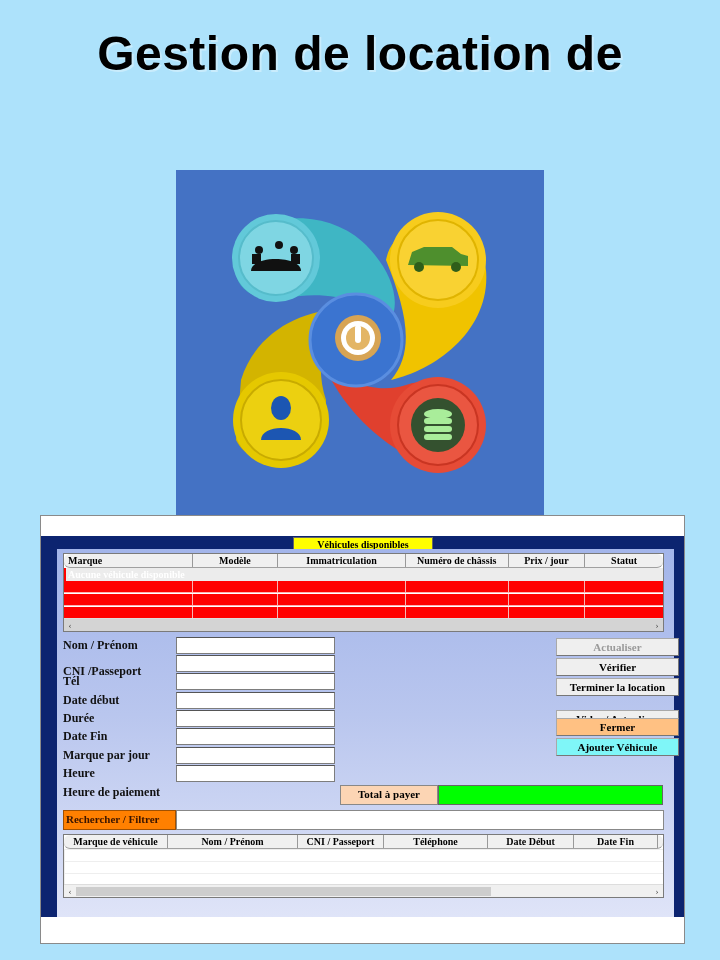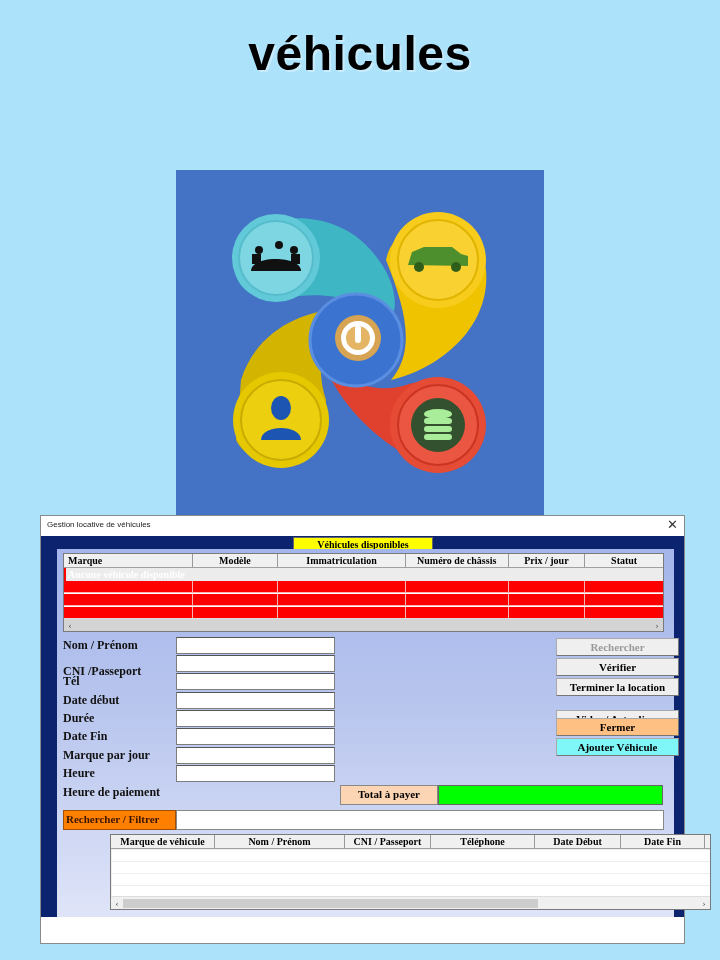--- a/index.html
+++ b/index.html
@@ -24,21 +24,21 @@
 
   .frame { position: absolute; left: 0; top: 20px; width: 643px; height: 381px; background: #0c2470; }
   .panel { position: absolute; left: 16px; top: 13px; width: 617px; height: 368px;
            background: linear-gradient(180deg, #a3b5ea 0%, #b9c6ee 45%, #dfe4f8 100%); }
 
   .caption { position: absolute; left: 252px; top: 1px; width: 140px; height: 13px; background: #ffff00;
              font-weight: bold; font-size: 10px; text-align: center; line-height: 13px; color: #000; border: 1px solid #666; }
 
   
   .grid { position: absolute; background: #fff; border: 1px solid #7a7a7a; overflow: hidden; }
-  .grid .hdr { position: absolute; left: 0; top: 0; height: 14px; width: 100%; background: #f0f0f0; border-bottom: 1px solid #a0a0a0; display: flex; }
+  .grid .hdr { position: absolute; left: 0; top: 0; height: 14px; width: 100%; background: #f0f0f0; border-bottom: 1px solid #a0a0a0; display: flex; border-radius: 6px; }
   .grid .hdr div { font-weight: bold; font-size: 10px; line-height: 13px; border-right: 1px solid #999; color: #000; text-align: center; white-space: nowrap; overflow: hidden; }
   .grid .hdr div.left { text-align: left; padding-left: 4px; }
   .grid .hscroll { position: absolute; left: 0; bottom: 0; width: 100%; height: 13px; background: #f0f0f0; border-top: 1px solid #ddd; }
   .grid .hscroll .arr { position: absolute; top: 0; font-size: 9px; line-height: 13px; color: #444; width: 10px; text-align: center; cursor: pointer; }
   .grid .hscroll .thumb { position: absolute; top: 2px; height: 9px; background: #cdcdcd; }
 
   .row { position: absolute; left: 0; width: 100%; display: flex; }
   .row div { border-right: 1px solid #f5b5b5; height: 100%; }
 
   
@@ -50,21 +50,21 @@
 
   .statusbar { position: absolute; left: 0; top: 401px; width: 643px; height: 27px;
                background: linear-gradient(180deg, #d2d2d2 0%, #cfcfcf 60%, #9a9a9a 61%, #9a9a9a 100%); border-top: 1px solid #777; }
   .total-pill { position: absolute; left: 236px; top: -2px; width: 178px; height: 28px; background: #ffc000; border-radius: 0 0 10px 10px;
                 font-weight: bold; font-size: 12px; line-height: 28px; text-align: center; color: #111; }
 </style>
 </head>
 <body>
 
 <div class="hero-title">
-  <div>véhicules</div>
+  <div>Gestion de location de</div>
 </div>
 
 <div class="logo-box">
   <svg viewBox="0 0 368 345" xmlns="http://www.w3.org/2000/svg">
 
     <g>
       <path d="M60,90 C70,40 150,35 190,75 C215,100 225,130 215,150 C190,130 150,120 110,128 C80,132 55,120 60,90 Z" fill="#3fb6c4"></path>
       <circle cx="100" cy="88" r="44" fill="#62c9d9"></circle>
       <circle cx="100" cy="88" r="37" fill="#7fd6e3" stroke="#56bccb" stroke-width="2"></circle>
       <g fill="#111">
@@ -115,24 +115,20 @@
       <circle cx="180" cy="170" r="46" fill="#3b74d0" stroke="#5a8ee0" stroke-width="3"></circle>
       <circle cx="182" cy="168" r="23" fill="#d7a454"></circle>
       <circle cx="182" cy="168" r="17" fill="#fff"></circle>
       <circle cx="182" cy="168" r="12" fill="#e3b565"></circle>
       <rect x="179" y="155" width="6" height="18" rx="3" fill="#fff"></rect>
     </g>
   </svg>
 </div>
 
 <div class="win">
-  <div class="titlebar">
-    <span class="ttl">Gestion locative de véhicules</span>
-    <span class="close">✕</span>
-  </div>
 
   <div class="frame">
     <div class="caption">Véhicules disponibles</div>
     <div class="panel">
 
       <div class="grid" style="left:6px; top:4px; width:601px; height:79px;">
         <div class="hdr">
           <div class="left" style="width:129px">Marque</div>
           <div style="width:86px">Modèle</div>
           <div style="width:128px">Immatriculation</div>
@@ -166,34 +162,34 @@
             <div style="width:103px"></div>
             <div style="width:77px"></div>
             <div style="width:78px;border:none"></div>
         </div>
         <div class="hscroll" style="background:#d4d4d4;">
           <span class="arr" style="left:1px">‹</span>
           <span class="arr" style="right:1px">›</span>
         </div>
       </div>
 
-      <div class="btn" style="top:89px; color:#9a9a9a;">Rechercher</div>
+      <div class="btn" style="top:89px; color:#9a9a9a;">Actualiser</div>
       <div class="btn" style="top:109px;">Vérifier</div>
       <div class="btn" style="top:129px;">Terminer la location</div>
       <div class="btn" style="top:149px;margin-top:12px;">Vider / Actualiser</div>
       <div class="btn" style="top:169px; background:#ffc183;">Fermer</div>
       <div class="btn" style="top:189px; background:#7ff6f8;">Ajouter Véhicule</div>
 
       <div style="position:absolute; left:283px; top:236px; width:98px; height:20px; background:#fcd5b4; border:1px solid #888; font-weight:bold; font-size:11px; line-height:16px; text-align:center;">Total à payer</div>
       <div style="position:absolute; left:381px; top:236px; width:225px; height:20px; background:#00ff00; border:1px solid #666;"></div>
 
       <div style="position:absolute; left:6px; top:261px; width:113px; height:20px; background:#ff8000; border:1px solid #a05000; font-weight:bold; font-size:11px; line-height:17px; padding-left:2px; color:#3a1500;">Rechercher / Filtrer</div>
       <div style="position:absolute; left:119px; top:261px; width:488px; height:20px; background:#fff; border:1px solid #888;"></div>
 
-      <div class="grid" style="left:6px; top:285px; width:601px; height:76px;margin-left:47px;">
+      <div class="grid" style="left:6px; top:285px; width:601px; height:64px;">
         <div class="hdr">
           <div style="width:104px">Marque de véhicule</div>
           <div style="width:130px">Nom / Prénom</div>
           <div style="width:86px">CNI / Passeport</div>
           <div style="width:104px">Téléphone</div>
           <div style="width:86px">Date Début</div>
           <div style="width:84px">Date Fin</div>
         </div>
         <div style="position:absolute; left:0; top:14px; width:100%; height:48px;
                     background-image: linear-gradient(#eee 1px, transparent 1px), linear-gradient(90deg, #eee 1px, transparent 1px);

